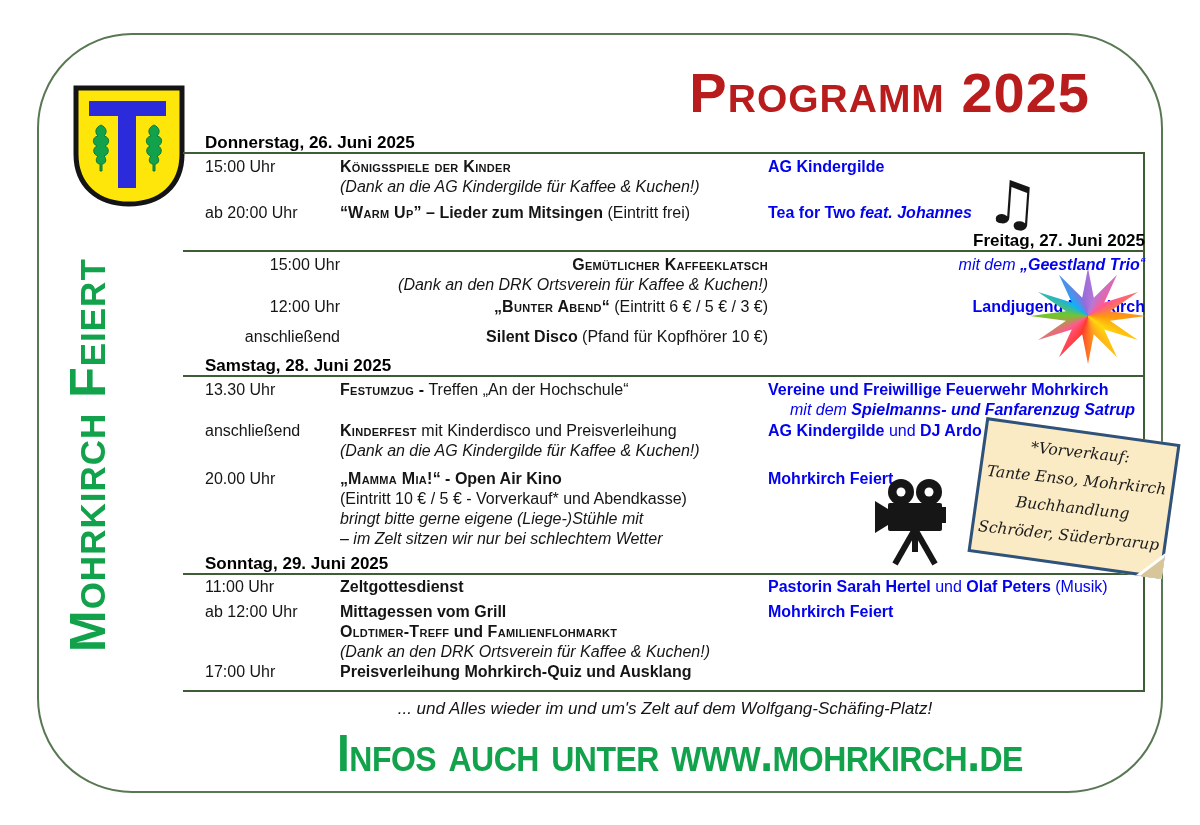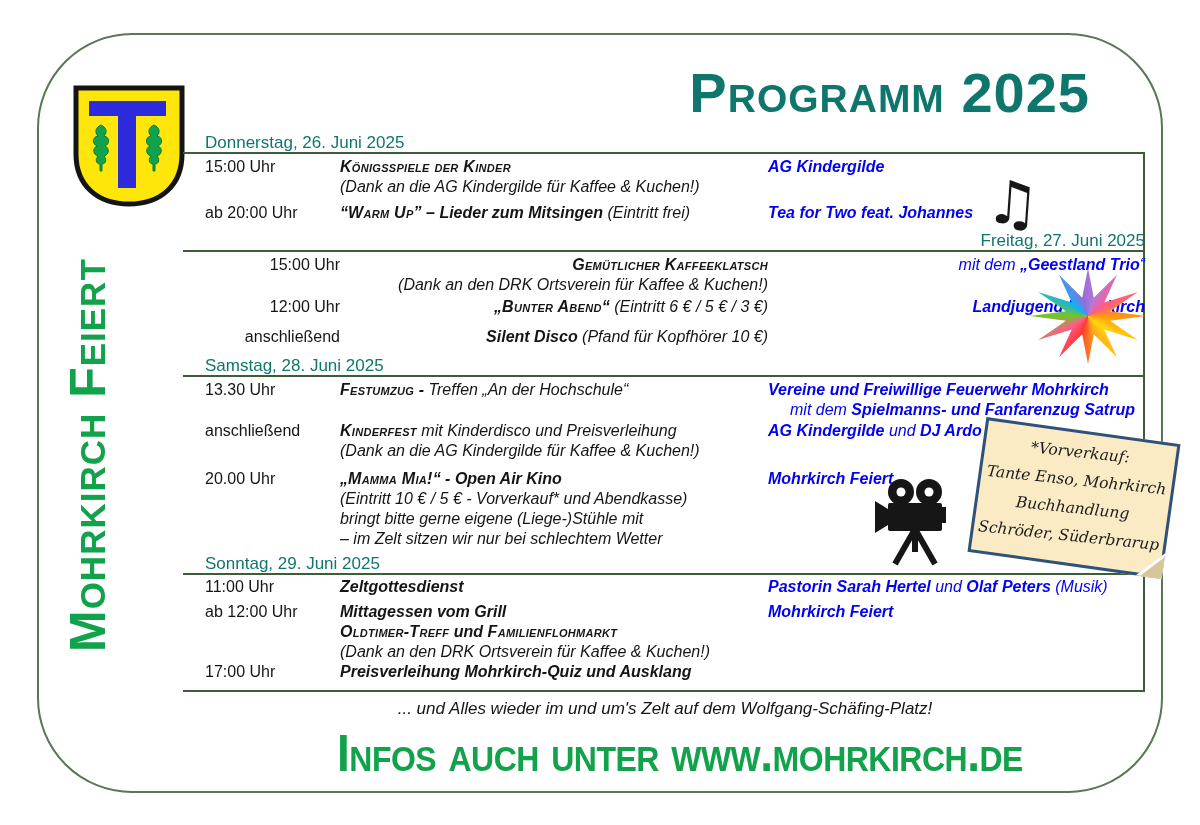--- a/index.html
+++ b/index.html
@@ -9,33 +9,33 @@
          border:2px solid #587752;border-radius:95px;}
   
   .shield{position:absolute;left:72px;top:84px;}
   
   .side-text{position:absolute;left:50px;top:205px;height:500px;width:76px;
              writing-mode:vertical-rl;transform:rotate(180deg);text-align:center;
              line-height:76px;font-variant:small-caps;font-weight:bold;font-size:50px;
              color:#12A24C;letter-spacing:1px;white-space:nowrap;}
   
   .title{position:absolute;top:60px;left:560px;width:530px;text-align:right;
-         font-variant:small-caps;font-weight:bold;font-size:56px;color:#0f766e;
+         font-variant:small-caps;font-weight:bold;font-size:56px;color:#b91c1c;
          letter-spacing:1px;white-space:nowrap;}
   
   #schedule{position:absolute;left:183px;top:133px;width:962px;height:560px;font-size:16px;}
   .section{position:absolute;left:0;width:100%;}
-  .day-header{font-weight:normal;color:#0f766e;font-size:17px;line-height:19px;
+  .day-header{font-weight:bold;color:#000000;font-size:17px;line-height:19px;
               padding-left:22px;border-bottom:2px solid #3E5C35;white-space:nowrap;}
   .row{display:grid;grid-template-columns:135px 428px 1fr;padding-left:22px;line-height:20px;}
   .cell{min-height:20px;}
   .host{color:#0202EF;}
   .line{white-space:nowrap;}
   .line.indent{padding-left:22px;}
-  .seg{white-space:pre-wrap;font-style:italic;}
+  .seg{white-space:pre-wrap;}
   .seg.b{font-weight:bold;}
   .seg.i{font-style:italic;}
   .seg.bi{font-weight:bold;font-style:italic;}
   .seg.sc{font-weight:bold;font-variant:small-caps;letter-spacing:.3px;}
   .right-rail{position:absolute;right:0;top:21px;height:536px;width:0;border-right:2px solid #3E5C35;}
   .bottom-rule{position:absolute;left:0;top:557px;width:100%;border-top:2px solid #3E5C35;}
   
   .music-note{position:absolute;left:986px;top:168px;font-size:60px;color:#161616;
               font-family:"DejaVu Sans",sans-serif;transform:rotate(4deg);}
   .starburst{position:absolute;left:1030px;top:268px;width:116px;height:96px;

